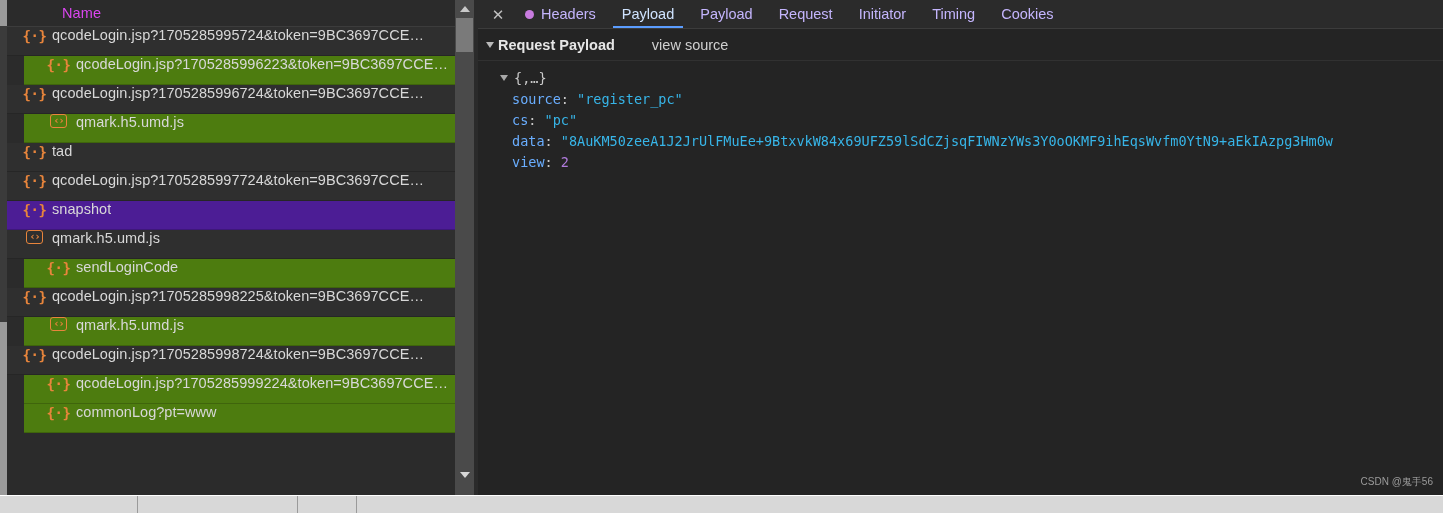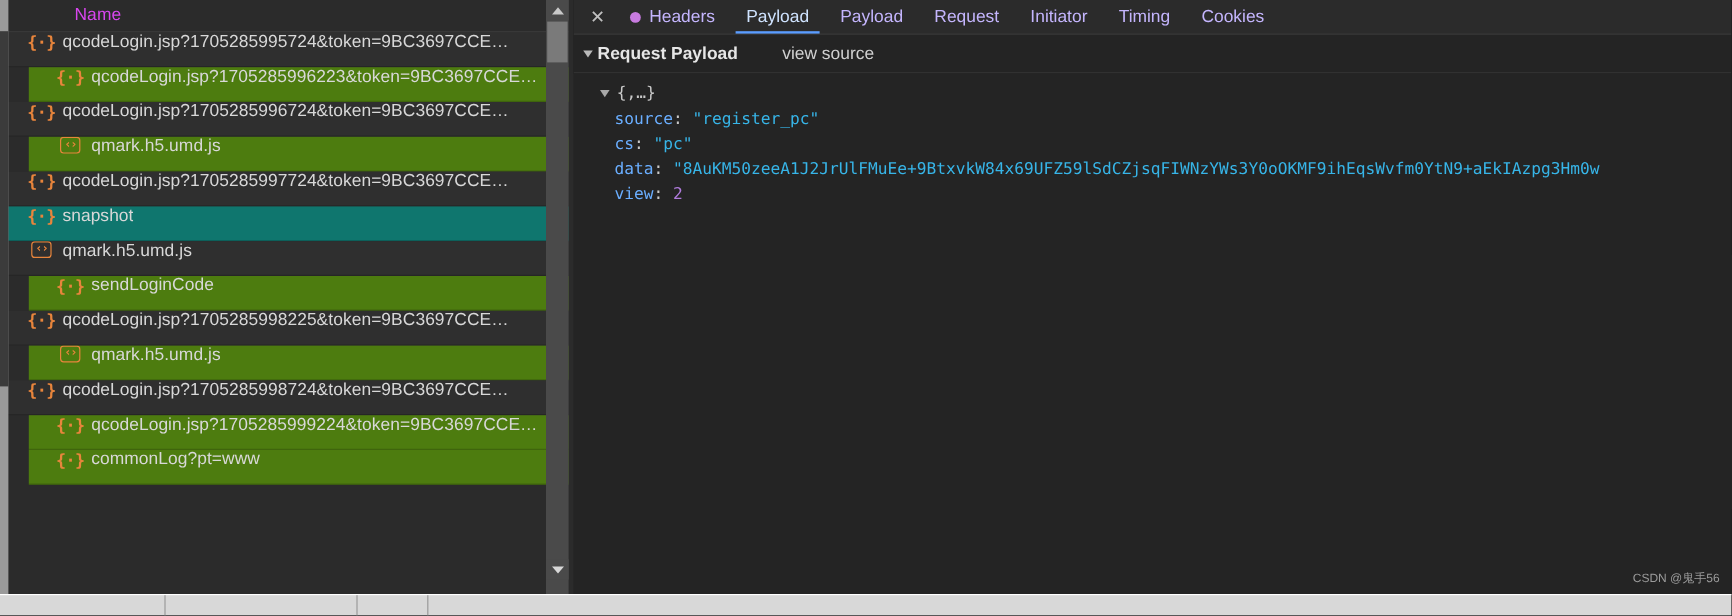--- a/index.html
+++ b/index.html
@@ -86,21 +86,21 @@
     height: 29px;
     display: flex;
     padding-left: 26px;
     box-sizing: border-box;
     white-space: nowrap;
     overflow: hidden;
     border-bottom: 1px solid rgba(0,0,0,0.18);
   }
   .row.odd  { background: #2f2f2f; }
   .row.even { background: #4d7c0f; margin-left: 24px; }
-  .row.hover { background: #0f766e; }
+  .row.hover { background: #4c1d95; }
 
   .ricon {
     width: 17px;
     height: 17px;
     min-width: 17px;
     margin-right: 9px;
     display: inline-flex;
     align-items: center;
     justify-content: center;
     position: relative;
@@ -362,20 +362,24 @@
           <div class="row odd">
             <span class="ricon xhr"></span>
             <span class="rname">qcodeLogin.jsp?1705285996724&amp;token=9BC3697CCE…</span>
           </div>
           <div class="row even">
             <span class="ricon script"></span>
             <span class="rname">qmark.h5.umd.js</span>
           </div>
           <div class="row odd">
             <span class="ricon xhr"></span>
+            <span class="rname">tad</span>
+          </div>
+          <div class="row odd">
+            <span class="ricon xhr"></span>
             <span class="rname">qcodeLogin.jsp?1705285997724&amp;token=9BC3697CCE…</span>
           </div>
           <div class="row hover">
             <span class="ricon xhr"></span>
             <span class="rname">snapshot</span>
           </div>
           <div class="row odd">
             <span class="ricon script"></span>
             <span class="rname">qmark.h5.umd.js</span>
           </div>

